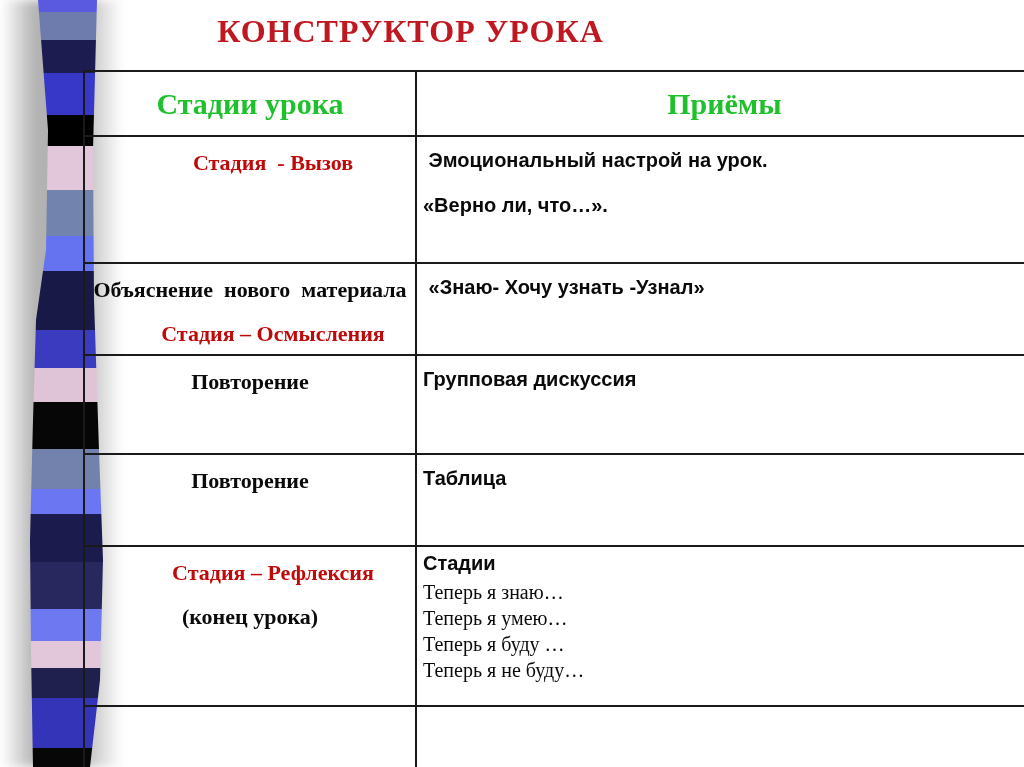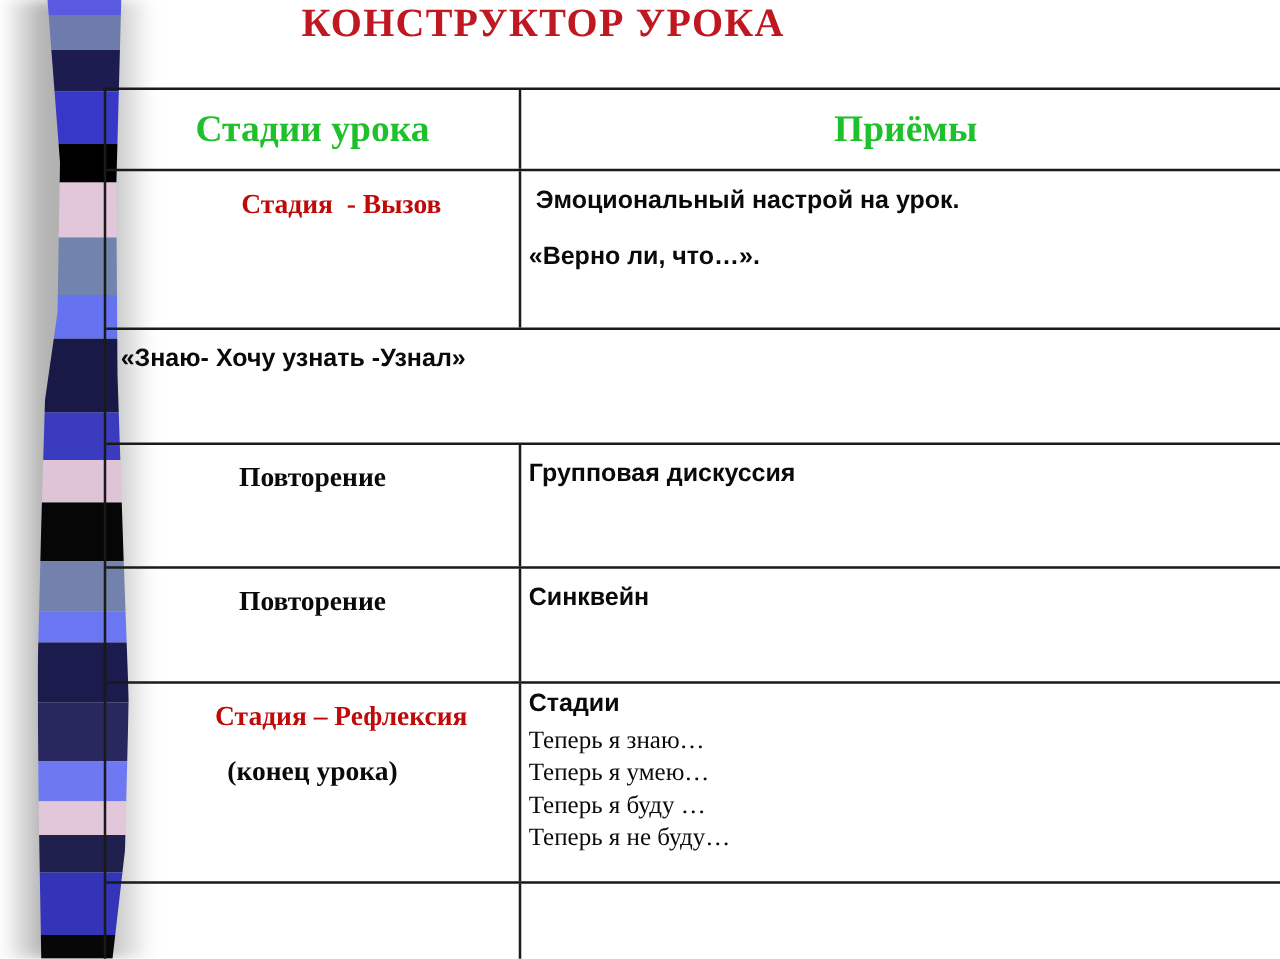--- a/index.html
+++ b/index.html
@@ -30,29 +30,28 @@
     clip-path: polygon(
       8px 0, 67px 0,
       63px 150px, 64px 300px, 69px 450px, 73px 560px, 70px 680px, 60px 767px,
       3px 767px, 1px 650px, 0px 540px, 3px 420px, 6px 320px, 16px 250px, 18px 130px
     );
   }
   .stripe { width: 100%; }
 
   
   .slide-title {
-    position: absolute; top: 0; left: 0;
+    position: absolute; top: 13px; left: 0;
     width: 821px;
     text-align: center;
     font-size: 32px;
     font-weight: bold;
     letter-spacing: 1px;
     color: var(--title-red, #c01820);
     z-index: 3;
-    padding-left: 24px;
   }
 
   
   .tbl {
     position: absolute; left: 83px; top: 70px;
     width: 947px;
     z-index: 4;
     border-top: 2px solid var(--border, #1a1a1a);
     border-left: 2px solid var(--border, #1a1a1a);
   }
@@ -148,38 +147,42 @@
 <div class="trow" style="height: 127px;">
       <div class="cell left">
         <p class="lln red">Стадия  - Вызов</p>
       </div>
       <div class="cell right">
         <p class="rln sans"> Эмоциональный настрой на урок.</p>
         <p class="rln sans">«Верно ли, что…».</p>
       </div>
     </div>
     <div class="trow" style="height: 92px;">
+      <div class="cell left">
+        <p class="lln black">Объяснение  нового  материала</p>
+        <p class="lln red">Стадия – Осмысления</p>
+      </div>
       <div class="cell right">
         <p class="rln sans"> «Знаю- Хочу узнать -Узнал»</p>
       </div>
     </div>
     <div class="trow" style="height: 99px;">
       <div class="cell left">
         <p class="lln black">Повторение</p>
       </div>
       <div class="cell right">
         <p class="rln sans">Групповая дискуссия</p>
       </div>
     </div>
     <div class="trow" style="height: 92px;">
       <div class="cell left">
         <p class="lln black">Повторение</p>
       </div>
       <div class="cell right">
-        <p class="rln sans">Синквейн</p>
+        <p class="rln sans">Таблица</p>
       </div>
     </div>
     <div class="trow" style="height: 160px;">
       <div class="cell left">
         <p class="lln red">Стадия – Рефлексия</p>
         <p class="lln black">(конец урока)</p>
       </div>
       <div class="cell right">
         <p class="rln sans tight">Стадии</p>
         <p class="rln serif">Теперь я знаю…</p>

